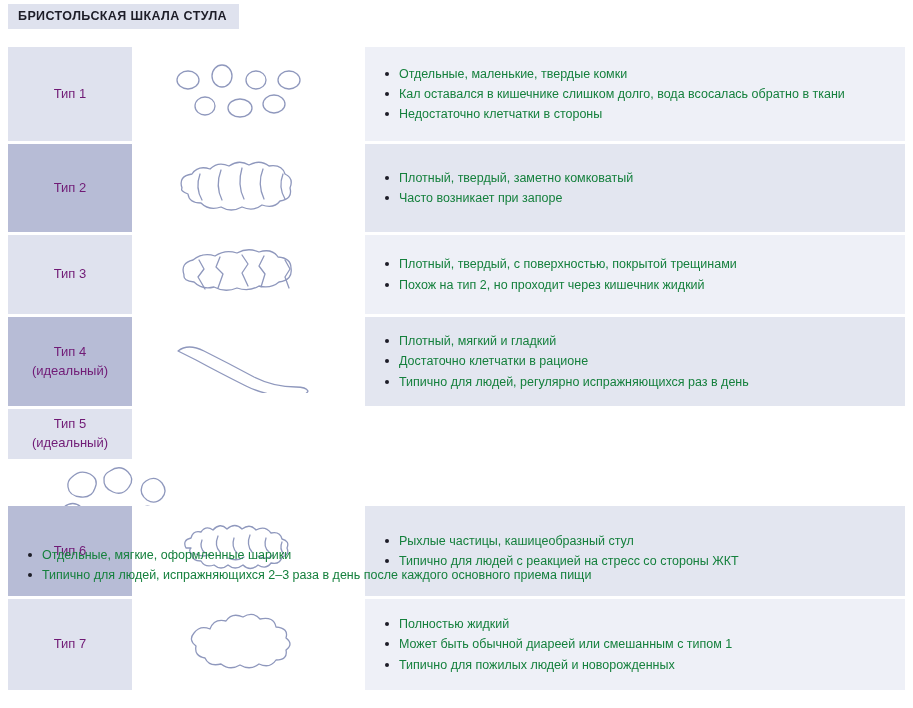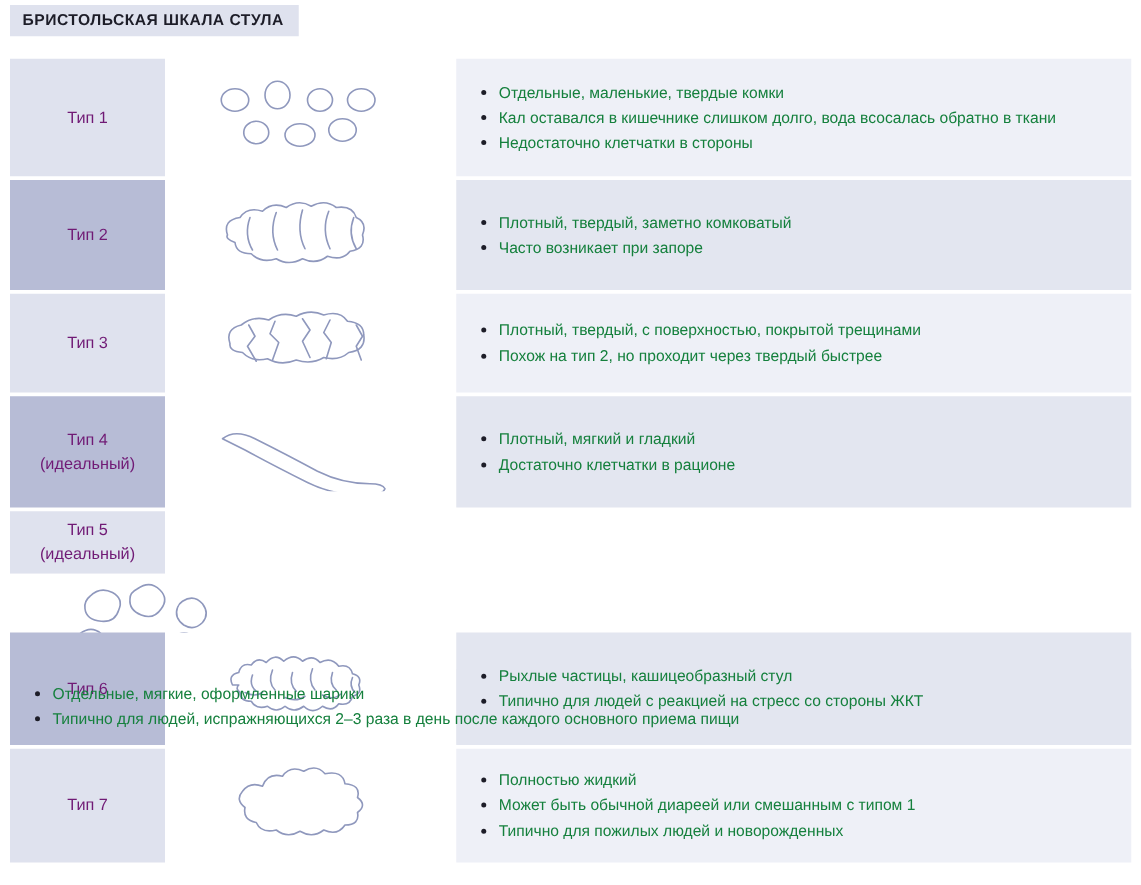--- a/index.html
+++ b/index.html
@@ -181,39 +181,40 @@
           <path class="stool" d="M47 15 l5 9 l-6 8 l7 12"></path>
           <path class="stool" d="M68 12 l-4 10 l7 7 l-5 14"></path>
           <path class="stool" d="M90 10 l6 9 l-6 9 l6 13"></path>
           <path class="stool" d="M112 11 l-5 10 l6 8 l-4 13"></path>
           <path class="stool" d="M133 15 l5 9 l-5 8 l4 11"></path>
         </svg>
       </div>
       <div class="cell-desc">
         <ul class="bullets">
           <li>Плотный, твердый, с поверхностью, покрытой трещинами</li>
-          <li>Похож на тип 2, но проходит через твердый быстрее</li>
+          <li>Похож на тип 2, но проходит через кишечник жидкий</li>
         </ul>
       </div>
     </div>
 
     <div class="row shade-b" style="height:89px;">
       <div class="cell-label">
         <span style="white-space: pre-line;">Тип 4
 (идеальный)</span>
       </div>
       <div class="cell-figure">
         <svg width="190" height="62" viewBox="0 0 190 62">
           <path class="stool" d="M26 20 q10 -8 26 0 q24 12 50 26 q20 10 42 10 q10 0 12 4 q-2 5 -14 5 q-26 1 -48 -10 q-28 -14 -50 -26 q-14 -7 -18 -9 z"></path>
         </svg>
       </div>
       <div class="cell-desc">
         <ul class="bullets">
           <li>Плотный, мягкий и гладкий</li>
           <li>Достаточно клетчатки в рационе</li>
+          <li>Типично для людей, регулярно испражняющихся раз в день</li>
         </ul>
       </div>
     </div>
 
     <div class="row shade-a" style="height:94px;flex-direction:column;">
       <div class="cell-label">
         <span style="white-space: pre-line;">Тип 5
 (идеальный)</span>
       </div>
       <div class="cell-figure">

